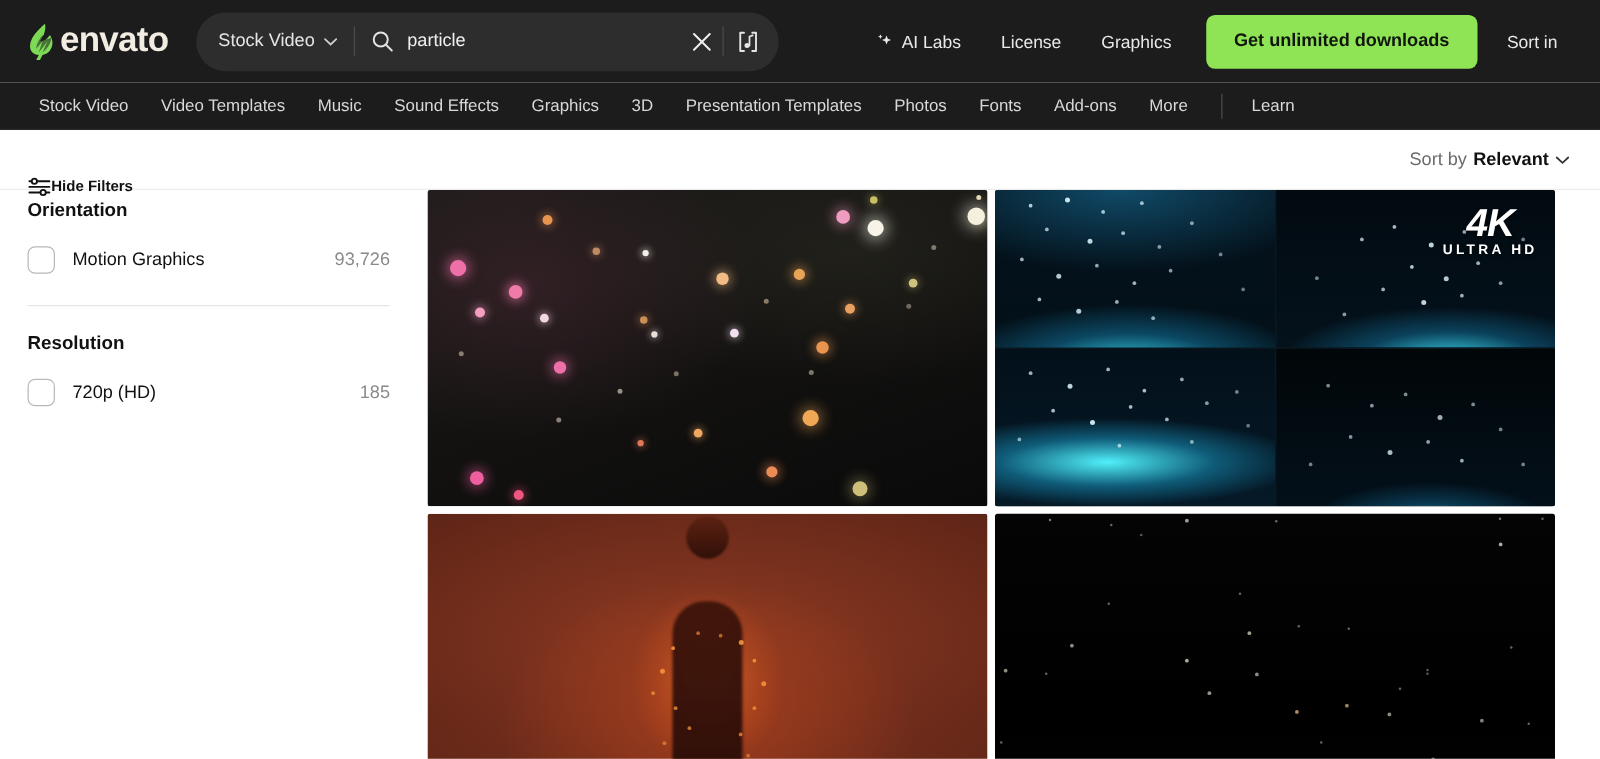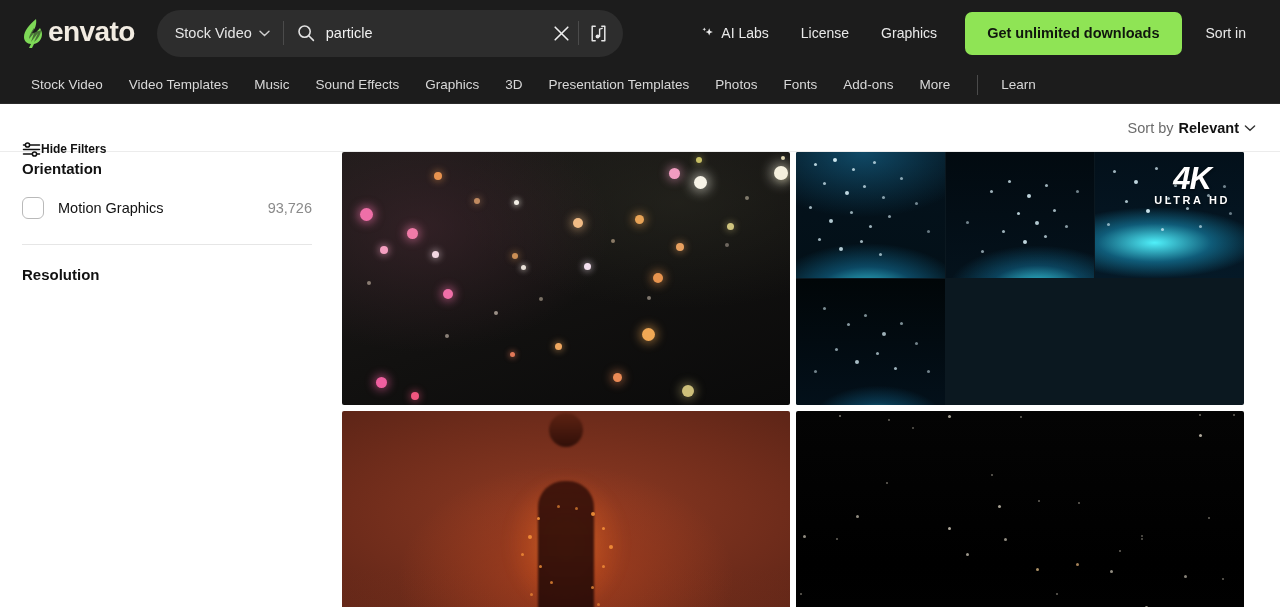--- a/index.html
+++ b/index.html
@@ -160,21 +160,21 @@
   
   .tile-bokeh {
     background:
       radial-gradient(ellipse 60% 70% at 18% 30%, rgba(70,40,50,.55), rgba(0,0,0,0) 70%),
       radial-gradient(ellipse 70% 60% at 75% 20%, rgba(45,45,35,.5), rgba(0,0,0,0) 70%),
       linear-gradient(160deg, #1d1b19 0%, #121110 55%, #0a0a0a 100%);
   }
   .dot { position: absolute; border-radius: 50%; }
 
   
-  .tile-teal { display: grid; grid-template-columns: 1fr 1fr 1fr; grid-template-rows: 1fr 1fr; gap: 1px; background:#0b1820; }
+  .tile-teal { display: grid; grid-template-columns: 1fr 1fr; grid-template-rows: 1fr 1fr; gap: 1px; background:#0b1820; }
   .quad { position: relative; overflow: hidden; background: #020a10; }
   .q-tl {
     background:
       radial-gradient(ellipse 90% 55% at 48% 112%, rgba(60,225,245,.95), rgba(22,140,190,.45) 38%, rgba(3,15,26,0) 72%),
       radial-gradient(ellipse 120% 80% at 45% 0%, rgba(26,120,165,.55), rgba(2,10,16,0) 65%),
       linear-gradient(180deg,#04121c 0%, #031018 100%);
   }
   .q-tr {
     background:
       radial-gradient(ellipse 80% 45% at 62% 108%, rgba(60,225,245,.95), rgba(22,140,190,.4) 40%, rgba(3,15,26,0) 75%),
@@ -349,20 +349,25 @@
       <label class="facet-row">
         <span class="cb"></span>
         <span class="facet-label">Motion Graphics</span>
         <span class="facet-count">93,726</span>
       </label>
     </section>
 
 
     <section class="facet">
       <div class="facet-title">Resolution</div>
+      <label class="facet-row">
+        <span class="cb"></span>
+        <span class="facet-label">720p (HD)</span>
+        <span class="facet-count">185</span>
+      </label>
     </section>
 
   </aside>
 
   <main class="results">
 
     <div class="tile tile-bokeh">
       <div class="dot" style="left:4%;top:22%;width:13px;height:13px;background:#ef6fa8;box-shadow:0 0 9px 3px rgba(239,111,168,.5)"></div>
       <div class="dot" style="left:14.5%;top:30%;width:11px;height:11px;background:#f07ba8;box-shadow:0 0 8px 3px rgba(240,123,168,.45)"></div>
       <div class="dot" style="left:8.5%;top:37%;width:8px;height:8px;background:#f59ec0;box-shadow:0 0 7px 2px rgba(245,158,192,.45)"></div>

